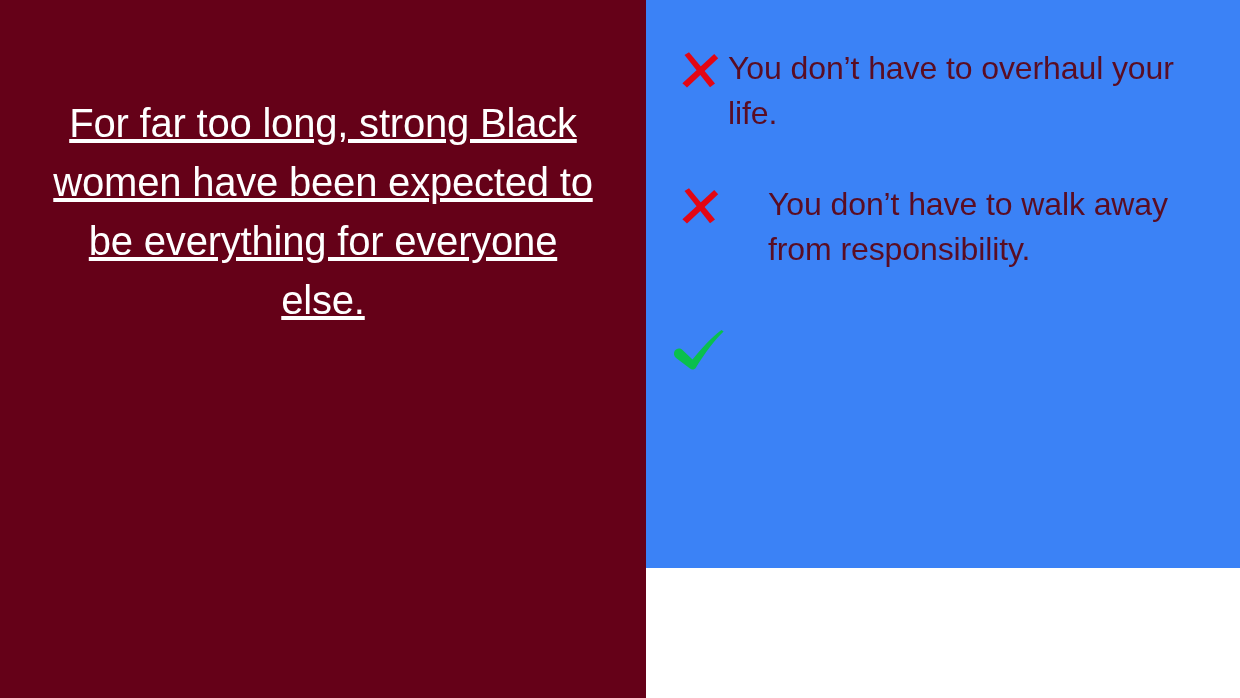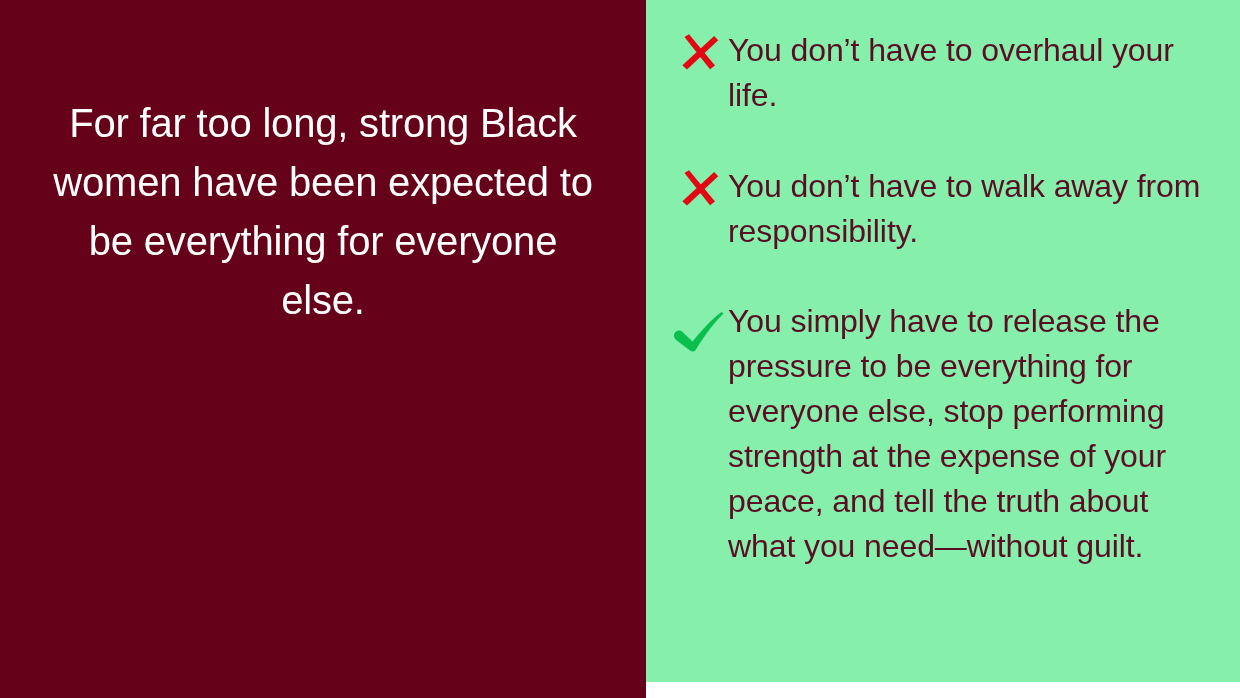--- a/index.html
+++ b/index.html
@@ -38,50 +38,51 @@
 
   .left-quote {
     color: #ffffff;
     font-size: 40px;
     line-height: 59px;
     text-align: center;
     font-weight: 400;
     letter-spacing: -0.2px;
     margin-top: 94px;
     width: 100%;
+    text-decoration: underline;
   }
 
   .left-kicker {
     color: #ffffff;
     font-size: 38px;
     line-height: 59px;
     text-align: center;
     font-weight: 400;
     letter-spacing: 0.4px;
     margin-top: 60px;
     width: 100%;
   }
 
   
   .right-panel {
     flex: 1 1 auto;
-    height: 682px;
-    background: #86efac;
-    padding: 27px 36px 0 24px;
+    height: 568px;
+    background: #3b82f6;
+    padding: 45px 36px 0 24px;
     display: flex;
     flex-direction: column;
   }
 
   .bullet {
     display: flex;
     align-items: flex-start;
   }
 
   .bullet-1 { margin-bottom: 45px; }
-  .bullet-2 { margin-bottom: 44px; }
+  .bullet-2 { margin-bottom: 44px; gap: 40px; }
 
   .bullet-icon {
     flex: 0 0 58px;
     width: 58px;
     height: 52px;
     display: flex;
     align-items: flex-start;
     justify-content: center;
     padding-top: 4px;
   }
@@ -141,17 +142,16 @@
                    C44.0 5.0 33.0 14.5 19.5 31.5
                    L9.5 22.0
                    C7.0 19.6 3.2 20.2 1.6 23.0
                    C0.2 25.5 1.0 28.4 3.4 30.2
                    L17.0 40.6
                    C19.2 42.2 21.6 41.6 23.0 39.4
                    C31.5 25.8 41.5 12.0 50.6 3.6
                    Z"></path>
         </svg>
       </span>
-      <span class="bullet-text">You simply have to release the pressure to be everything for everyone else, stop performing strength at the expense of your peace, and tell the truth about what you need—without guilt.</span>
     </div>
 
   </div>
 </div>
 
 </body></html>

